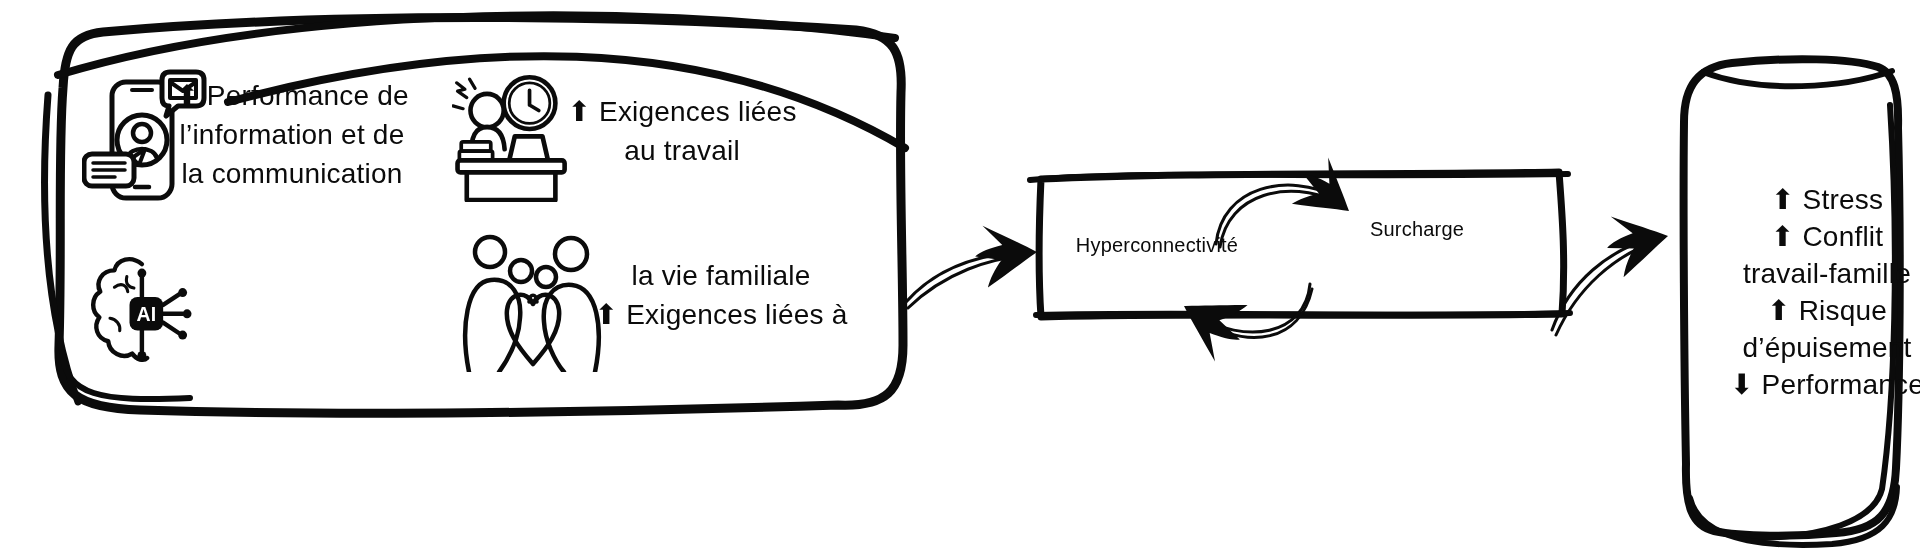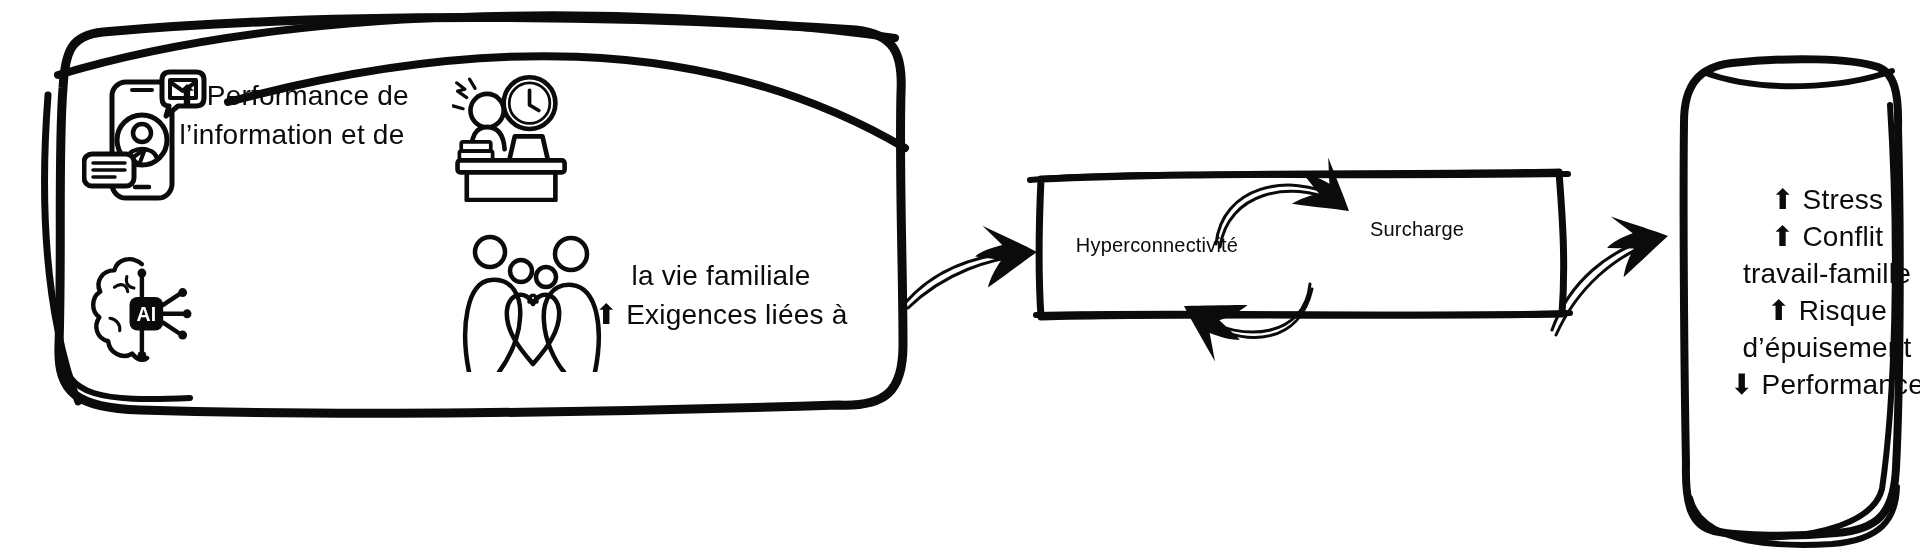--- a/index.html
+++ b/index.html
@@ -133,22 +133,27 @@
       <path d="M 12 140 C 3 95 10 50 34 48 C 55 46 65 64 63 86 C 62 106 52 126 42 140"></path>
       <path d="M 138 140 C 147 95 140 56 115 53 C 95 51 85 68 87 90 C 88 108 97 128 107 140"></path>
       <path d="M 76 72 C 70 58 52 60 50 78 C 48 98 62 116 76 132 C 90 116 104 98 102 78 C 100 60 82 58 76 72"></path>
       <path d="M 72 70 c 1 -9 7 -9 8 0" stroke-width="3.5"></path>
     </svg>
   </div>
 
   <div class="tb" style="left:157px;top:76px;width:270px">
     <div class="ln">⬆ Performance de</div>
     <div class="ln">l’information et de</div>
+    <div class="ln">la communication</div>
   </div>
 
+  <div class="tb" style="left:547px;top:92px;width:270px">
+    <div class="ln">⬆ Exigences liées</div>
+    <div class="ln">au travail</div>
+  </div>
 
 
   <div class="tb" style="left:586px;top:256px;width:270px">
     <div class="ln">la vie familiale</div>
     <div class="ln">⬆ Exigences liées à</div>
   </div>
 
   <div class="tb mid" style="left:1032px;top:227px;width:250px">
     <div class="ln">Hyperconnectivité</div>
   </div>

